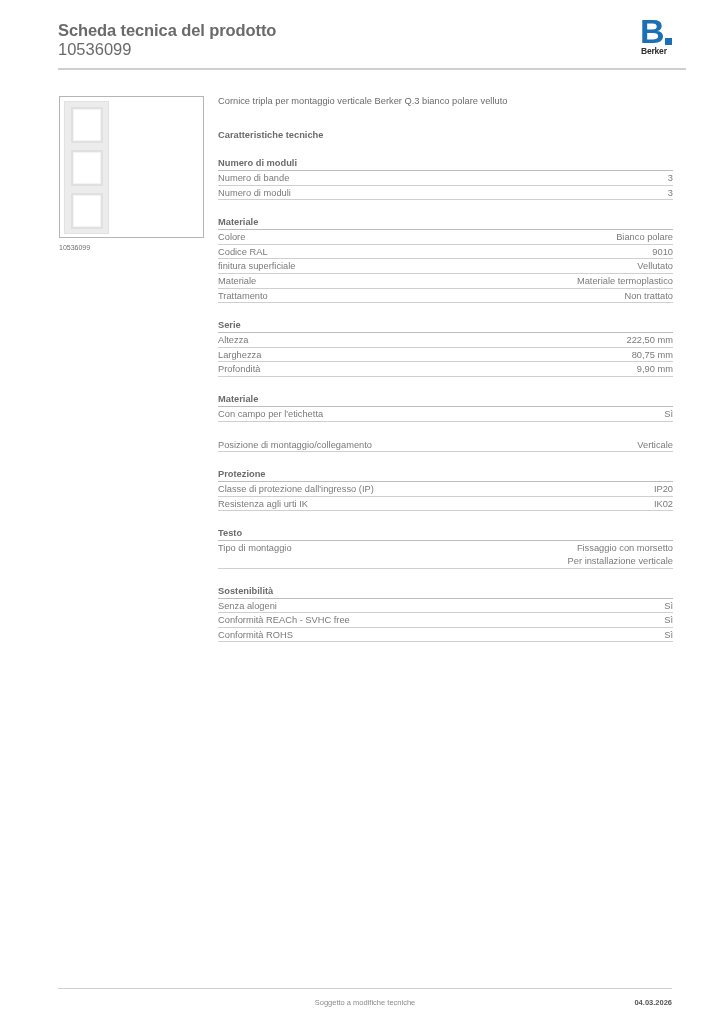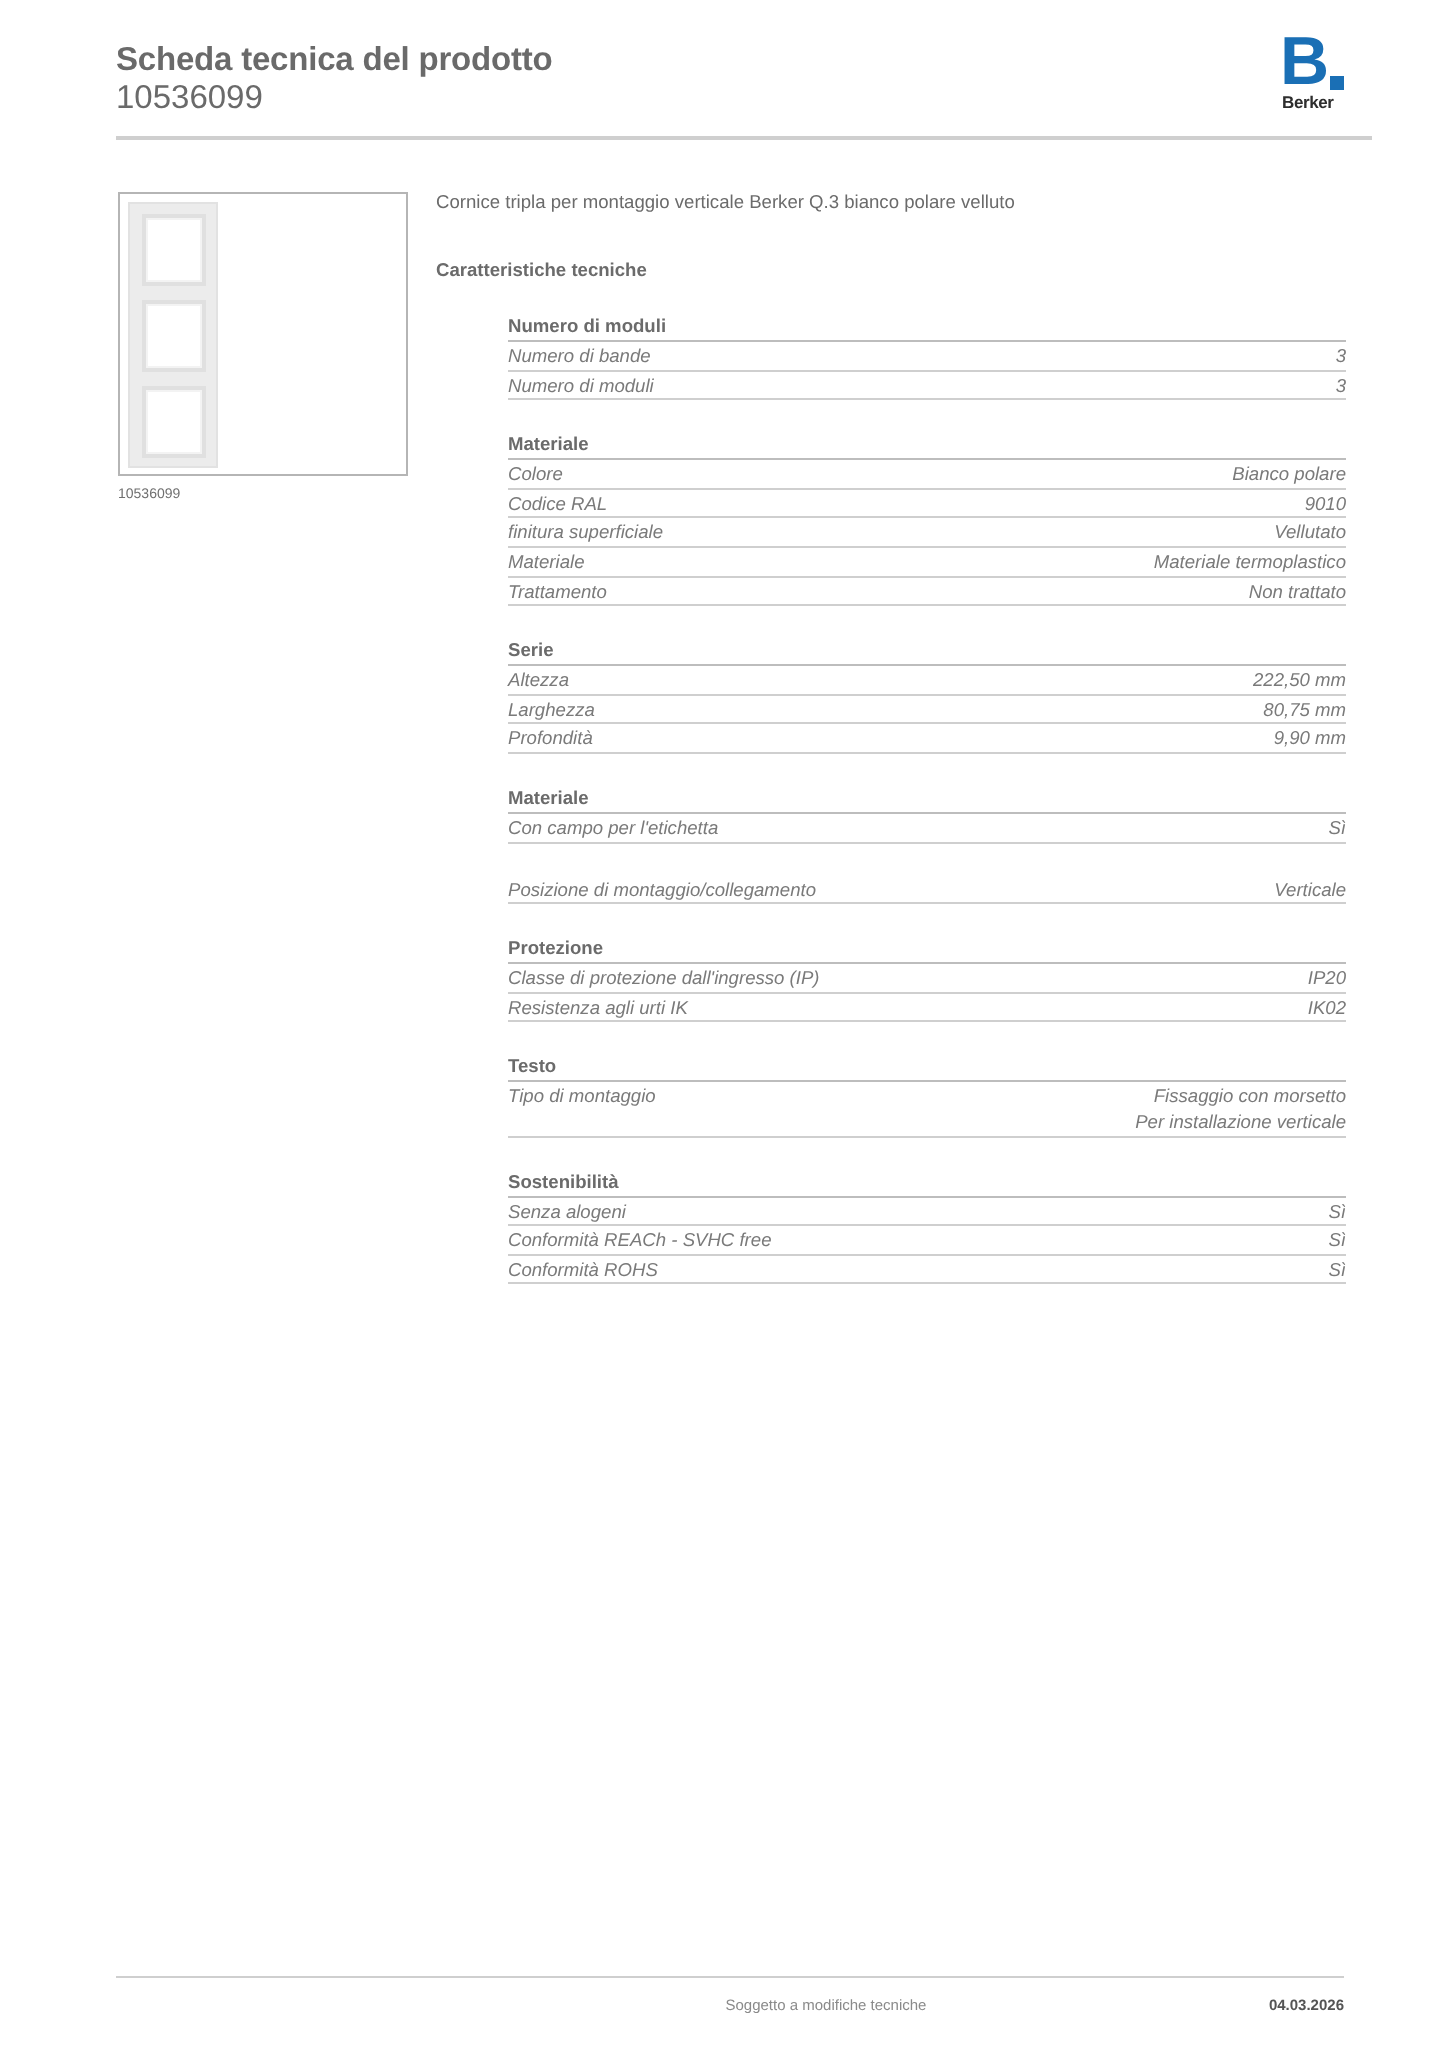--- a/index.html
+++ b/index.html
@@ -18,31 +18,31 @@
 
   .image-frame { position: absolute; left: 59px; top: 96px; width: 145px; height: 142px; border: 1.5px solid #b5b5b5; background: #fff; }
   .product-img { position: absolute; left: 4px; top: 4px; width: 45px; height: 133px; background: #ececec; border: 1px solid #e2e2e2; }
   .product-window { position: absolute; left: 6px; width: 32px; height: 36px; background: #fff; border: 2px solid #e0e0e0; box-shadow: inset 0 0 0 1px #f3f3f3; }
   .image-caption { position: absolute; left: 59px; top: 244px; font-size: 7px; color: #6f6f6f; }
 
   .content { position: absolute; left: 218px; top: 95px; width: 455px; }
   .product-title { font-size: 9.3px; font-weight: normal; color: #6b6b6b; line-height: 12px; height: 12px; }
   .section-heading-main { margin-top: 22px; font-size: 9.3px; font-weight: bold; color: #6b6b6b; line-height: 12px; }
 
-  .group { margin-top: 16px; margin-left: 36px; }
+  .group { margin-top: 16px; }
   .group:first-of-type { margin-top: 16px; }
   .group-title { font-size: 9.3px; font-weight: bold; color: #6b6b6b; line-height: 12px; padding-bottom: 1px; border-bottom: 1.3px solid #bdbdbd; }
-  .row { display: flex; justify-content: space-between; border-bottom: 1px solid #cfcfcf; font-size: 9.3px; color: #7a7a7a; line-height: 12.6px; padding-top: 1px; font-style: italic; }
+  .row { display: flex; justify-content: space-between; border-bottom: 1px solid #cfcfcf; font-size: 9.3px; color: #7a7a7a; line-height: 12.6px; padding-top: 1px; }
   .row .label { flex: 1; }
   .row .value { text-align: right; white-space: pre-line; }
 
   .footer-rule { position: absolute; left: 58px; top: 988px; width: 614px; height: 1px; background: #cfcfcf; }
   .footer { position: absolute; left: 58px; top: 998px; width: 614px; height: 12px; font-size: 7.5px; }
   .footer-left { position: absolute; left: 0; top: 0; font-weight: bold; color: #555; margin-top: 42px; }
-  .footer-center { position: absolute; left: 0; width: 100%; text-align: center; top: 0; color: #8a8a8a; margin-left: 48px; }
+  .footer-center { position: absolute; left: 0; width: 100%; text-align: center; top: 0; color: #8a8a8a; }
   .footer-right { position: absolute; right: 0; top: 0; font-weight: bold; color: #555; }
 </style>
 </head>
 <body>
 
 <div class="header">
   <div class="header-title">Scheda tecnica del prodotto</div>
   <div class="header-code">10536099</div>
 </div>
 <div class="header-rule"></div>

